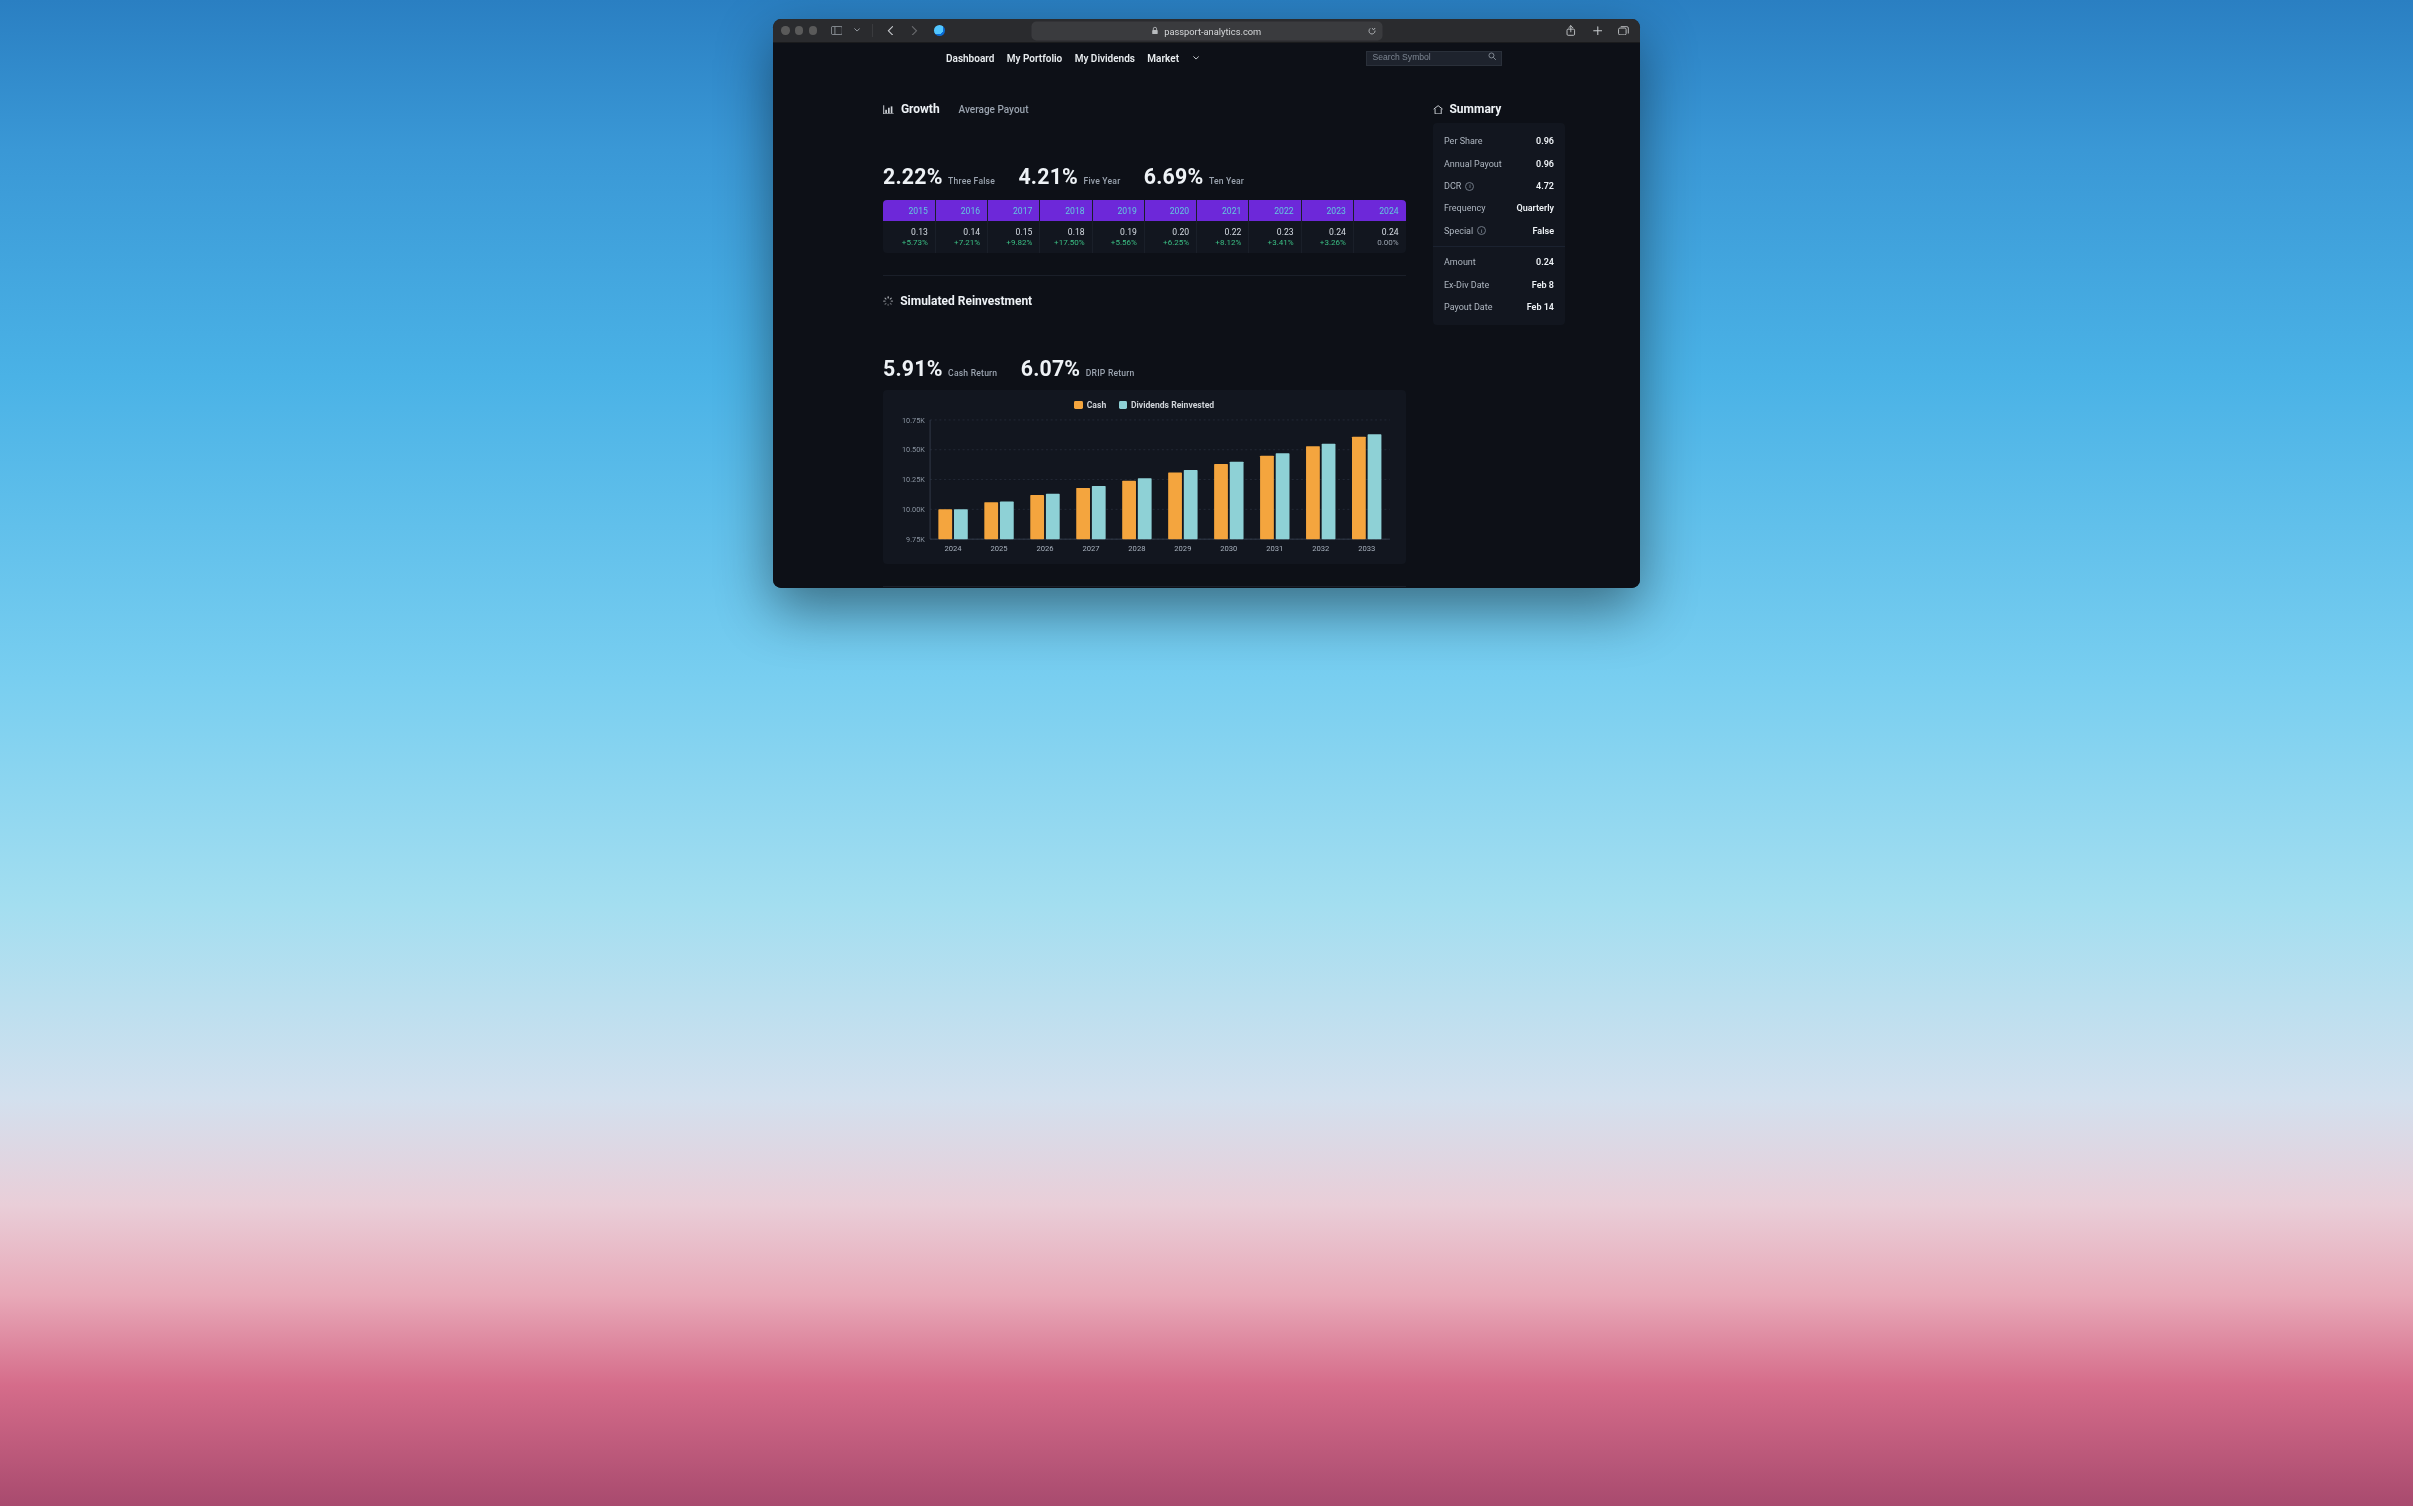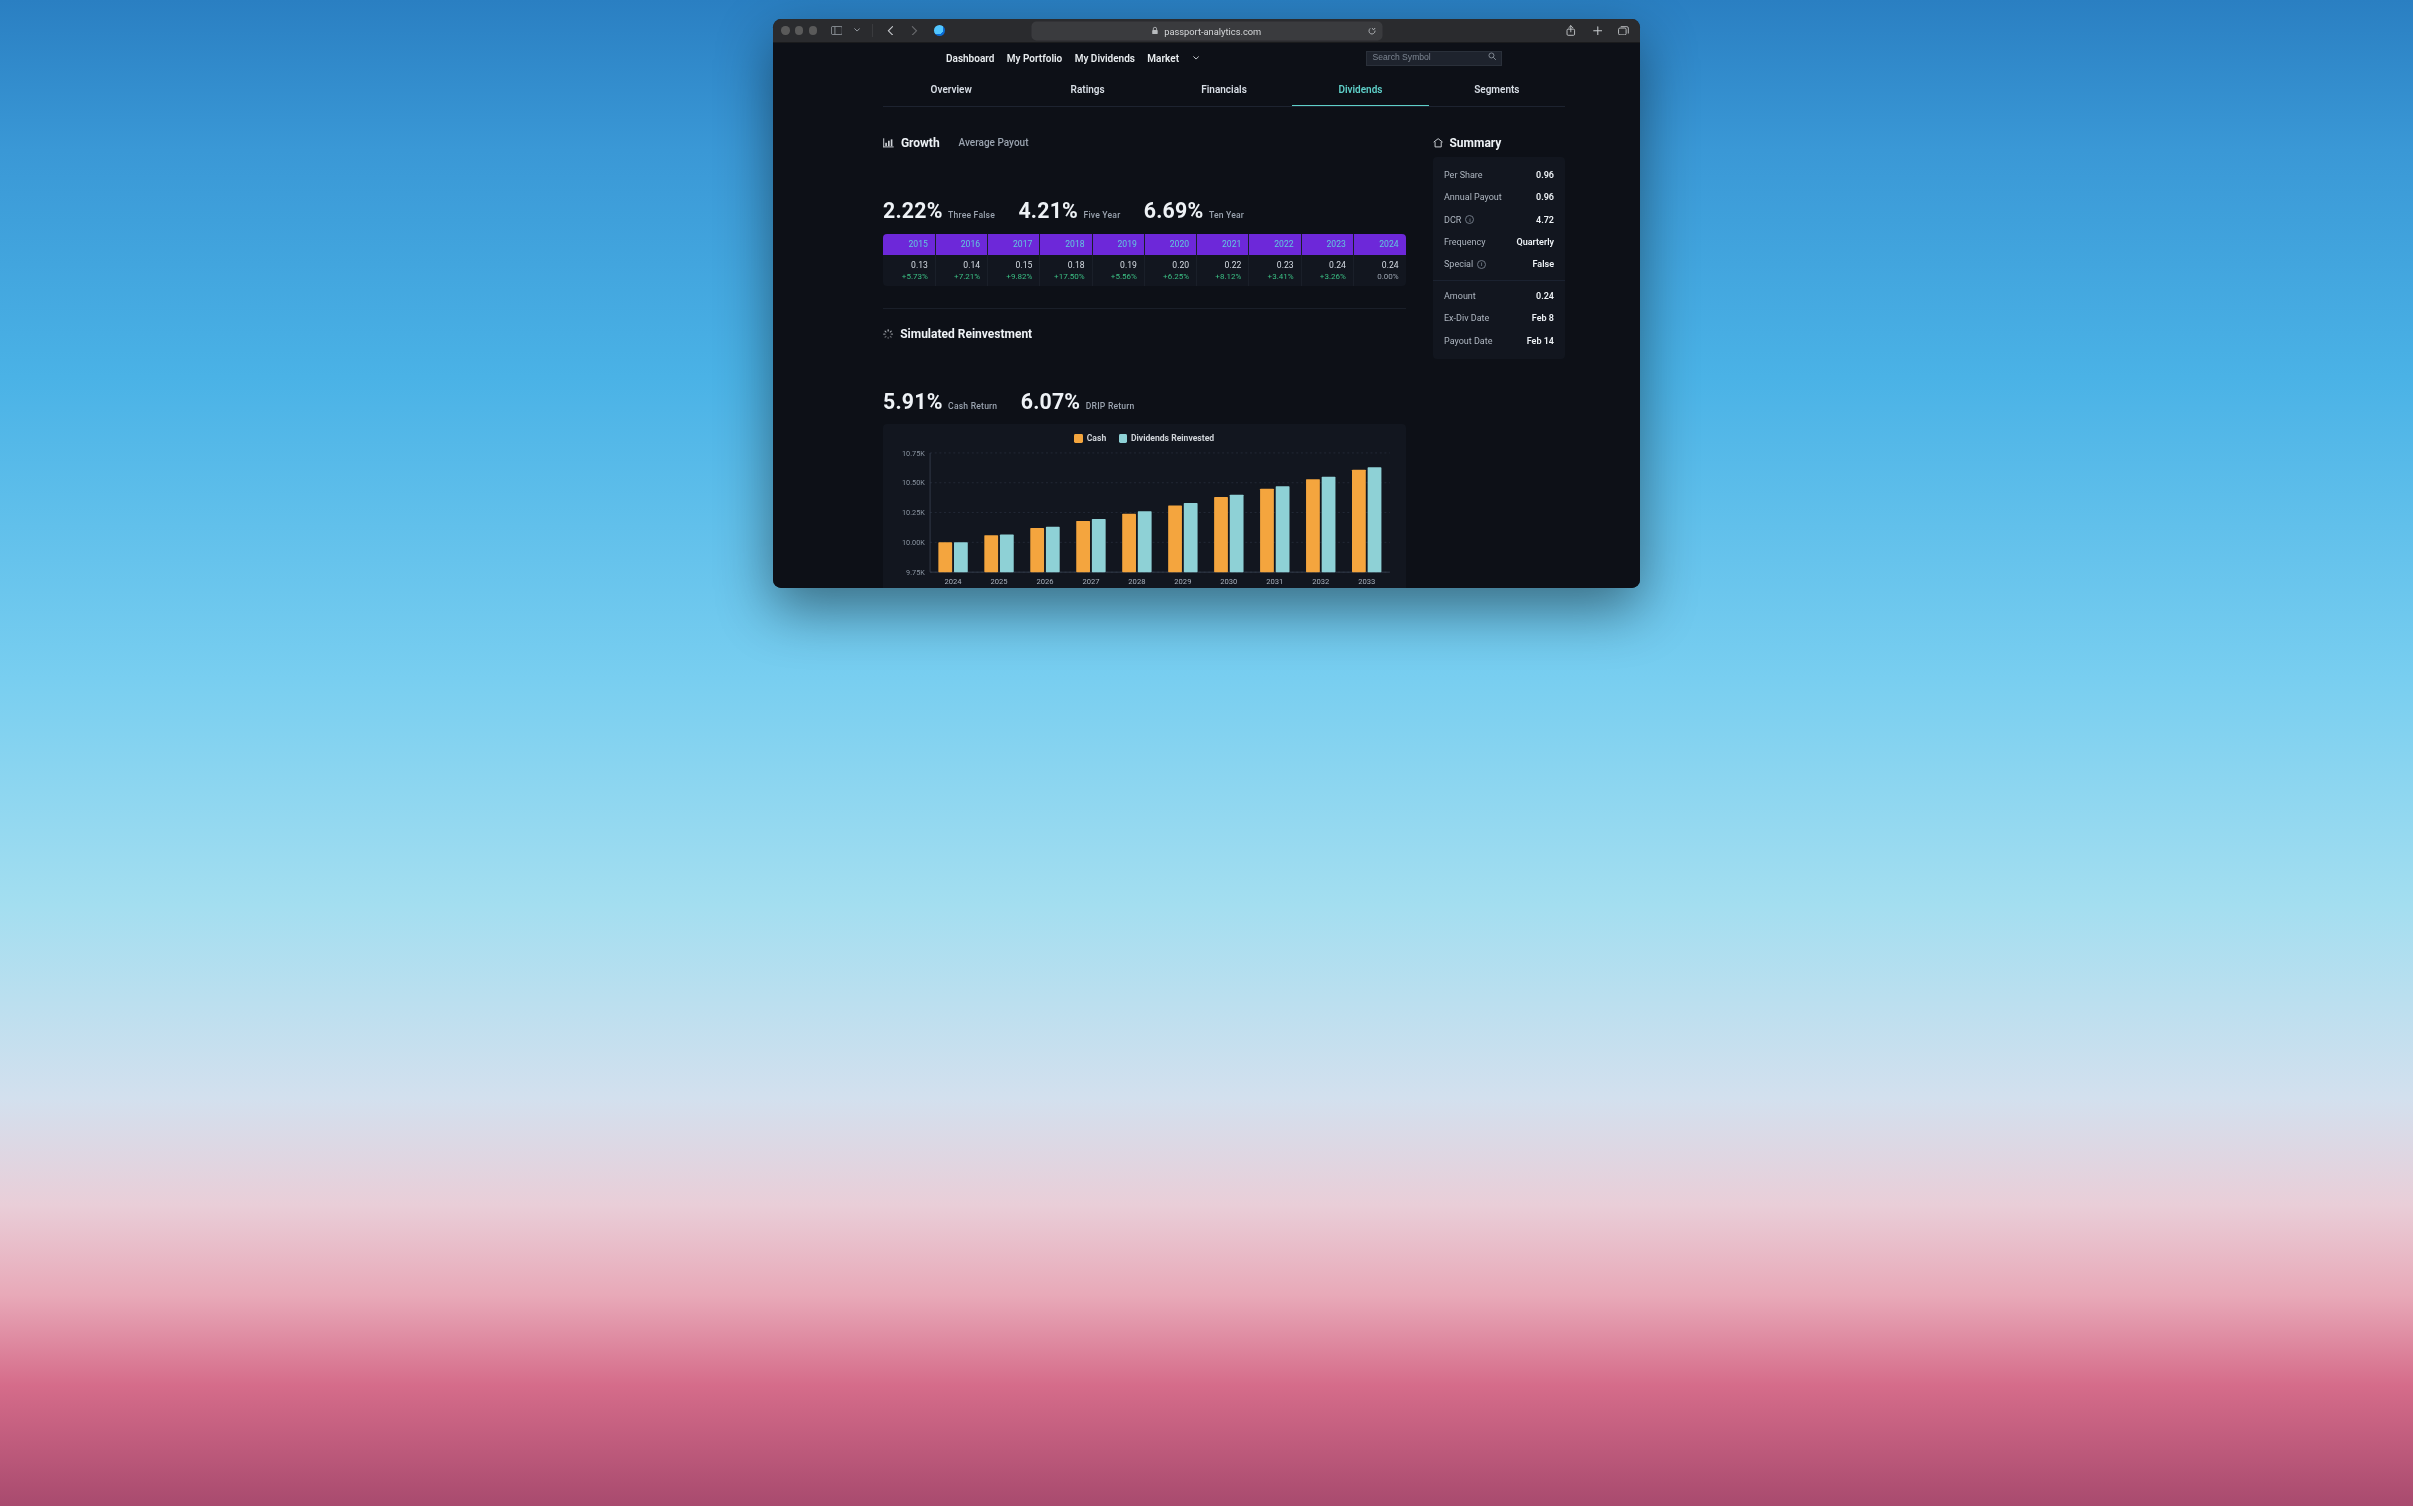--- a/index.html
+++ b/index.html
@@ -226,27 +226,20 @@
         <input placeholder="Search Symbol" style="">
         <span class="mag">
           <svg width="8.3" height="8.3" viewBox="0 0 12 12">
               <circle cx="5" cy="5" r="3.6" stroke="#8a929c" stroke-width="1.3" fill="none"></circle>
               <line x1="8" y1="8" x2="11" y2="11" stroke="#8a929c" stroke-width="1.3" stroke-linecap="round"></line>
             </svg>
         </span>
       </div>
     </div>
 
-    <div class="tabs">
-      <div class="tab">Overview</div>
-      <div class="tab">Ratings</div>
-      <div class="tab">Financials</div>
-      <div class="tab active">Dividends</div>
-      <div class="tab">Segments</div>
-    </div>
 
     <div class="page">
 
       <div class="main">
 
         <h2 class="sec">
           <span>
             <svg width="11" height="9.6" viewBox="0 0 16 14">
                 <path d="M1 13h14M1 1v12" stroke="#cfd3d8" stroke-width="1.4" stroke-linecap="round"></path>
                 <rect x="3.3" y="7" width="2.4" height="5" fill="#cfd3d8"></rect>

